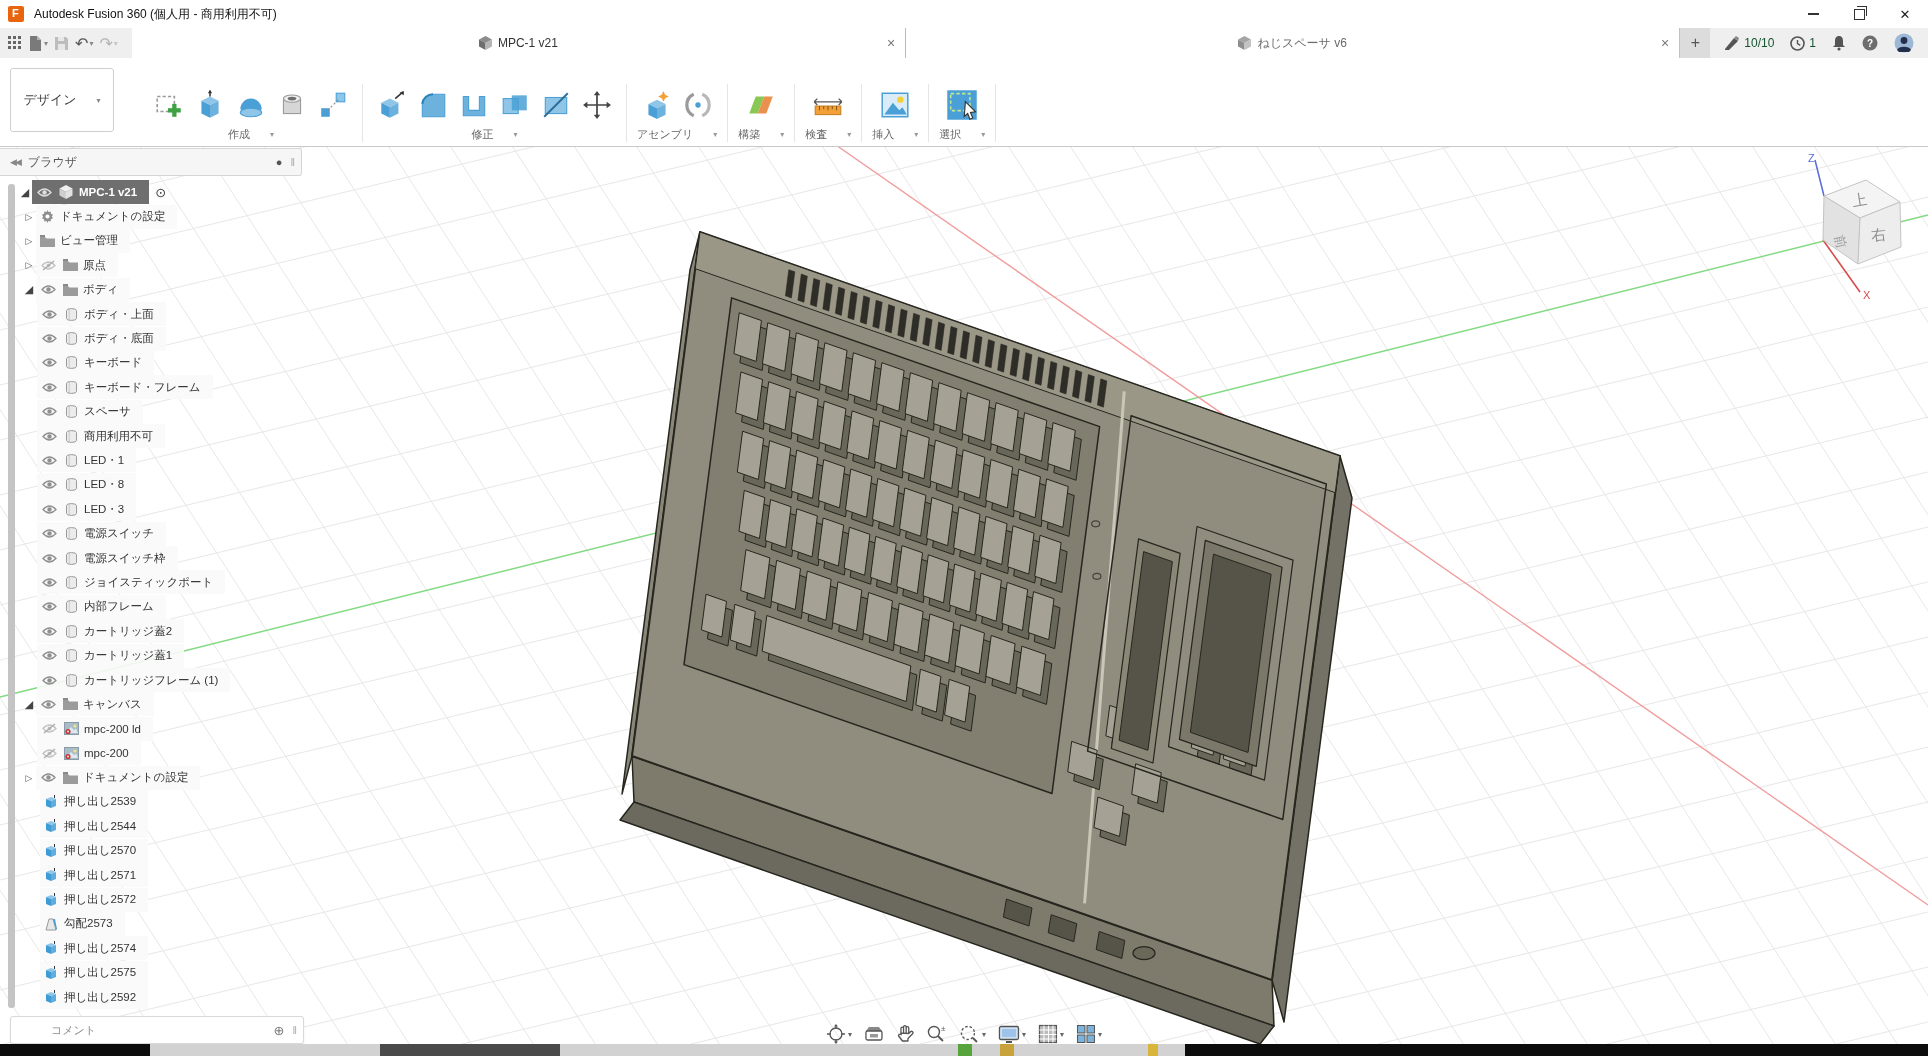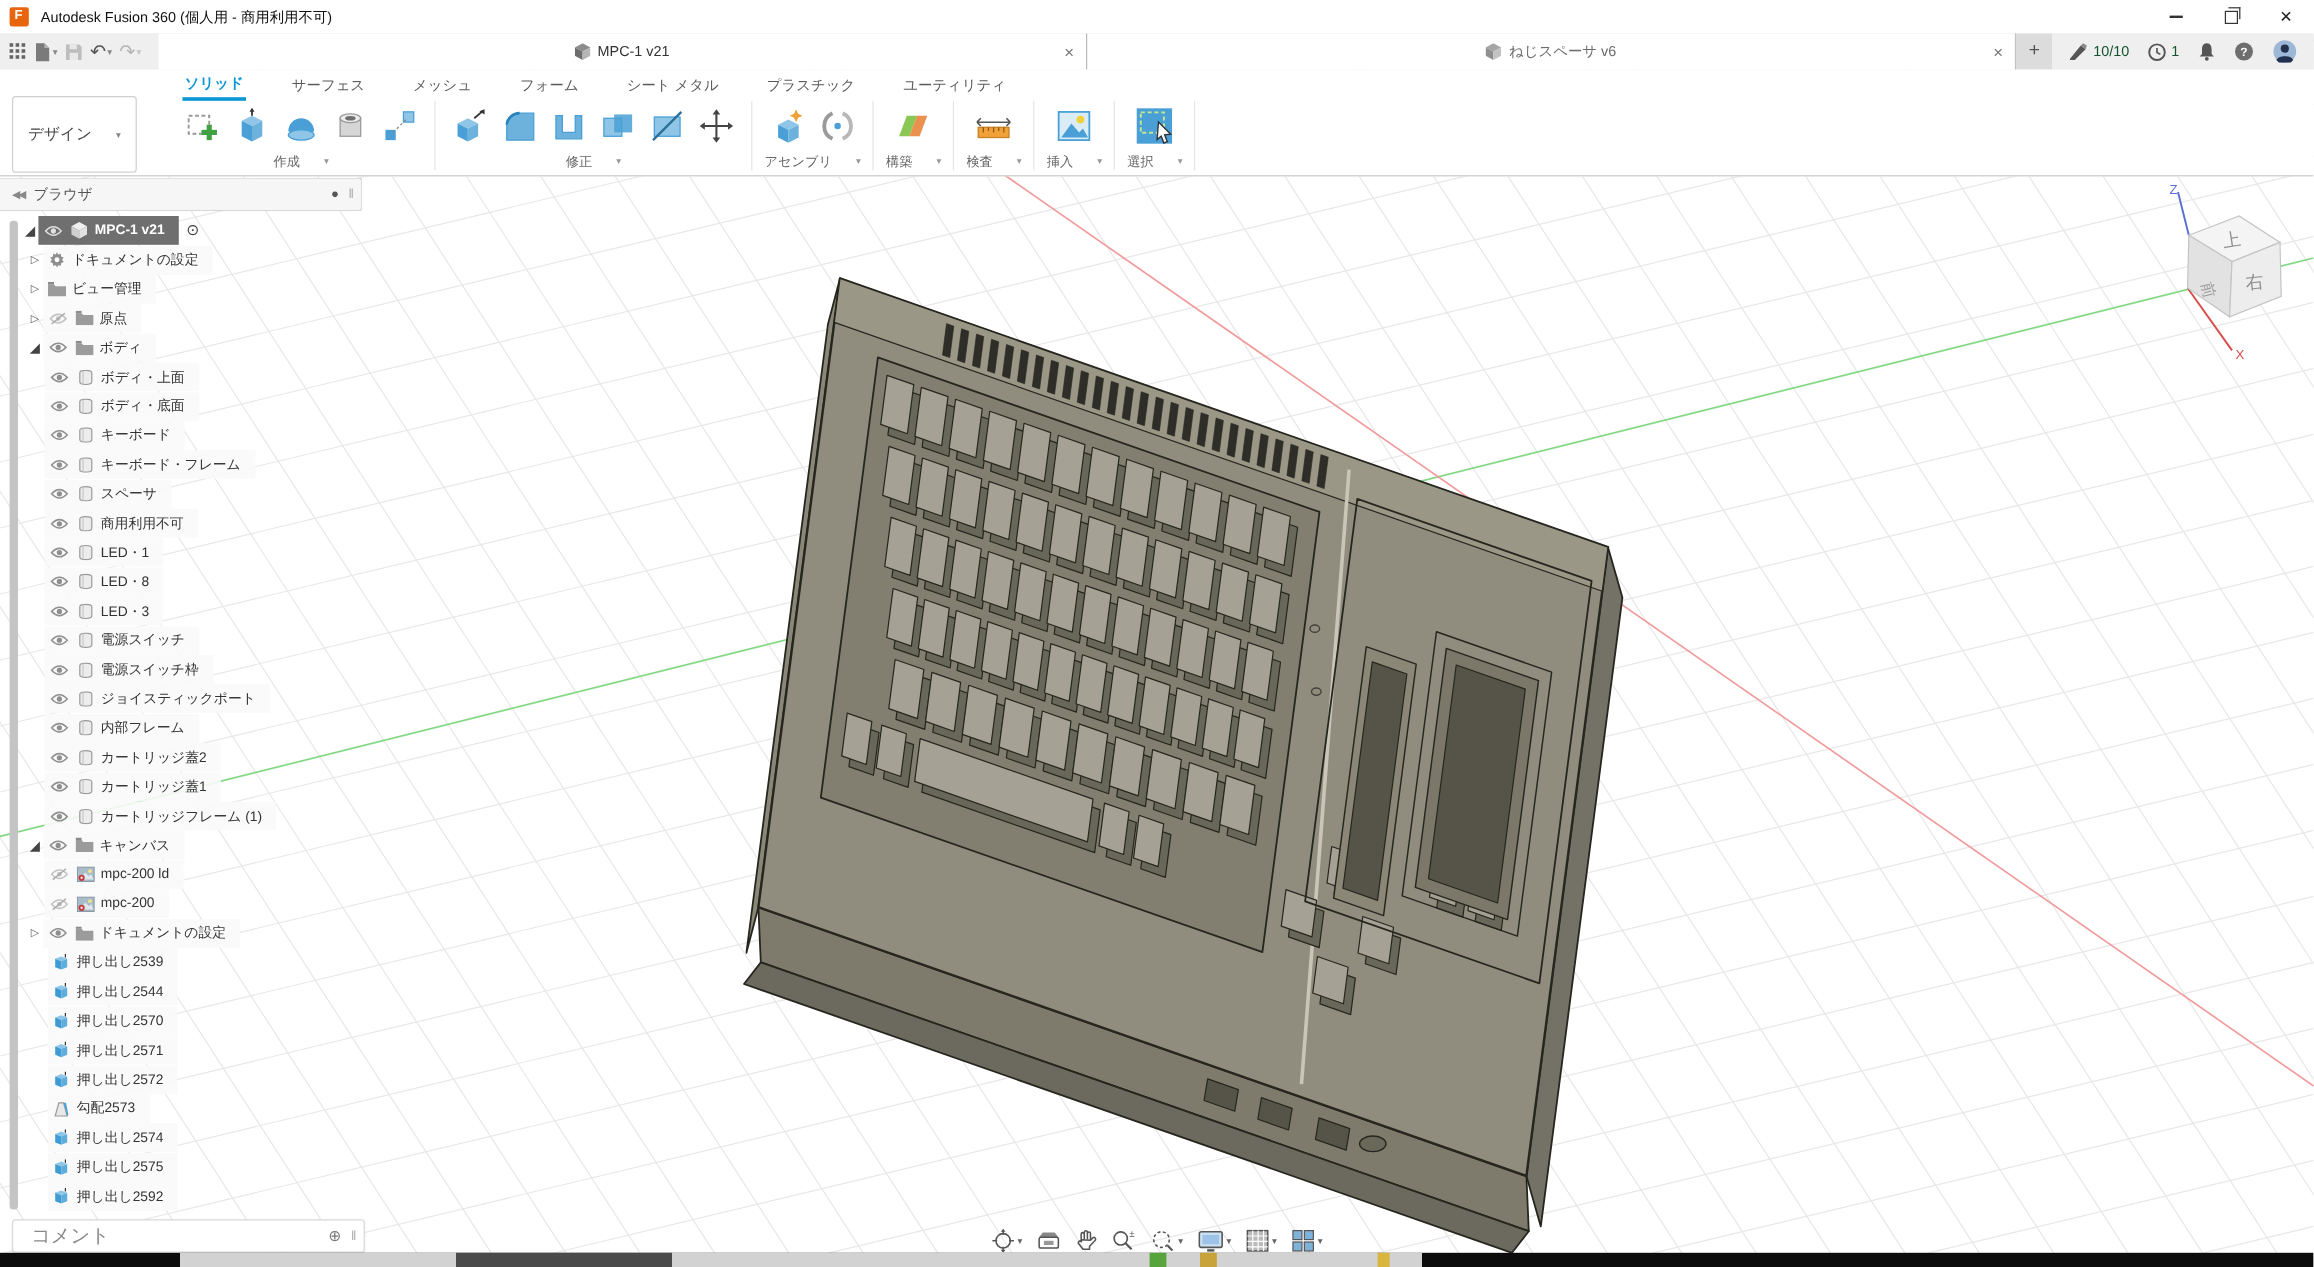--- a/index.html
+++ b/index.html
@@ -27,21 +27,21 @@
   .doc-tab.active{background:#ffffff;color:#333;}
   .doc-tab.inactive{background:#ffffff;color:#6b6b6b;border-left:1px solid #b9b9b9;}
   .doc-tab .cube-ico{margin-right:6px;}
   .tab-close{position:absolute;right:10px;color:#777;font-size:14px;}
   .newtab-btn{width:30px;display:flex;align-items:center;justify-content:center;color:#555;font-size:16px;background:#dcdcdc;border-left:1px solid #c2c2c2;}
   .status-area{display:flex;align-items:center;gap:16px;padding:0 14px;background:#efefef;}
   .status-item{display:flex;align-items:center;gap:4px;font-size:12px;color:#14532d;}
   
   .ribbon{position:absolute;top:58px;left:0;right:0;height:88px;background:#fff;z-index:30;border-bottom:1px solid #c9c9c9;}
   .design-btn{position:absolute;left:10px;top:10px;width:102px;height:62px;border:1px solid #cfcfcf;border-radius:3px;
-              background:#fff;display:flex;align-items:center;justify-content:center;font-size:13px;color:#444;gap:20px;margin-top:12px;}
+              background:#fff;display:flex;align-items:center;justify-content:center;font-size:13px;color:#444;gap:20px;}
   .ribbon-tabs{position:absolute;left:152px;top:2px;display:flex;gap:36px;height:22px;align-items:center;}
   .rtab{font-size:12px;color:#5a5a5a;padding:3px 2px;}
   .rtab.active{color:#0a97d5;border-bottom:3px solid #0a97d5;font-weight:bold;}
   .ribbon-groups{position:absolute;left:140px;top:26px;display:flex;align-items:flex-start;height:60px;}
   .rgroup{display:flex;flex-direction:column;align-items:center;padding:0 10px;border-right:1px solid #e5e5e5;height:58px;}
   .rgroup-icons{display:flex;gap:3px;align-items:center;height:44px;}
   .rgroup-label{font-size:11px;color:#666;margin-top:1px;display:flex;align-items:center;gap:20px;}
   .rgroup-label .caret{font-size:8px;color:#999;}
   .ricon{width:38px;height:40px;display:flex;align-items:center;justify-content:center;}
   
@@ -60,21 +60,21 @@
   .pill.selected{background:#6f6f6f;color:#fff;font-weight:bold;}
   .lvl1{padding-left:22px;}.lvl2{padding-left:23px;}.lvlf{padding-left:40px;}
   .eye-spot{width:18px;display:flex;justify-content:center;flex:none;}
   .tree-ico{width:16px;display:flex;justify-content:center;flex:none;}
   .radio-after{margin-left:6px;color:#444;font-size:13px;background:rgba(250,250,250,.9);border-radius:50%;}
   
   .viewcube{position:absolute;right:6px;top:150px;z-index:10;}
   
   .comment-bar{position:absolute;left:10px;top:1016px;width:292px;height:26px;background:#fff;border:1px solid #d9d9d9;
                border-radius:3px;display:flex;align-items:center;z-index:10;box-shadow:0 1px 2px rgba(0,0,0,.08);}
-  .comment-text{margin-left:15px;font-size:16px;color:#8a8a8a;}
+  .comment-text{margin-left:40px;font-size:11px;color:#8a8a8a;}
   .comment-plus{margin-left:auto;color:#777;font-size:13px;}
   .comment-grip{margin:0 6px 0 8px;color:#aaa;font-size:11px;}
   
   .nav-toolbar{position:absolute;left:50%;transform:translateX(-50%);top:1022px;display:flex;align-items:center;gap:6px;z-index:10;}
   .nav-item{display:flex;align-items:center;gap:2px;padding:2px 3px;}
   .nav-caret{font-size:8px;color:#666;}
   
   .taskbar{position:absolute;left:0;top:1044px;width:1928px;height:12px;background:#0c0c0c;z-index:40;}
   .taskbar .seg{position:absolute;top:0;height:12px;}
 </style>
@@ -464,29 +464,20 @@
       </svg>
     </span>
   </div>
 </div>
 
 <div class="ribbon">
   <div class="design-btn">
     <span>デザイン</span>
     <span class="qa-caret">▾</span>
   </div>
-  <div class="ribbon-tabs" id="ribbon-tabs">
-      <span class="rtab active">ソリッド</span>
-      <span class="rtab">サーフェス</span>
-      <span class="rtab">メッシュ</span>
-      <span class="rtab">フォーム</span>
-      <span class="rtab">シート メタル</span>
-      <span class="rtab">プラスチック</span>
-      <span class="rtab">ユーティリティ</span>
-    </div>
   <div class="ribbon-groups" id="ribbon-groups">
       <div class="rgroup">
         <div class="rgroup-icons">
           <span class="ricon">
             <svg width="30" height="30" viewBox="0 0 28 28">
               <rect x="3" y="6" width="16" height="14" fill="#fff" stroke="#9a9a9a" stroke-width="1.5" stroke-dasharray="3 2"></rect>
               <rect x="17" y="13" width="4" height="12" fill="#3fa142"></rect>
               <rect x="13" y="17" width="12" height="4" fill="#3fa142"></rect>
             </svg>
           </span>

